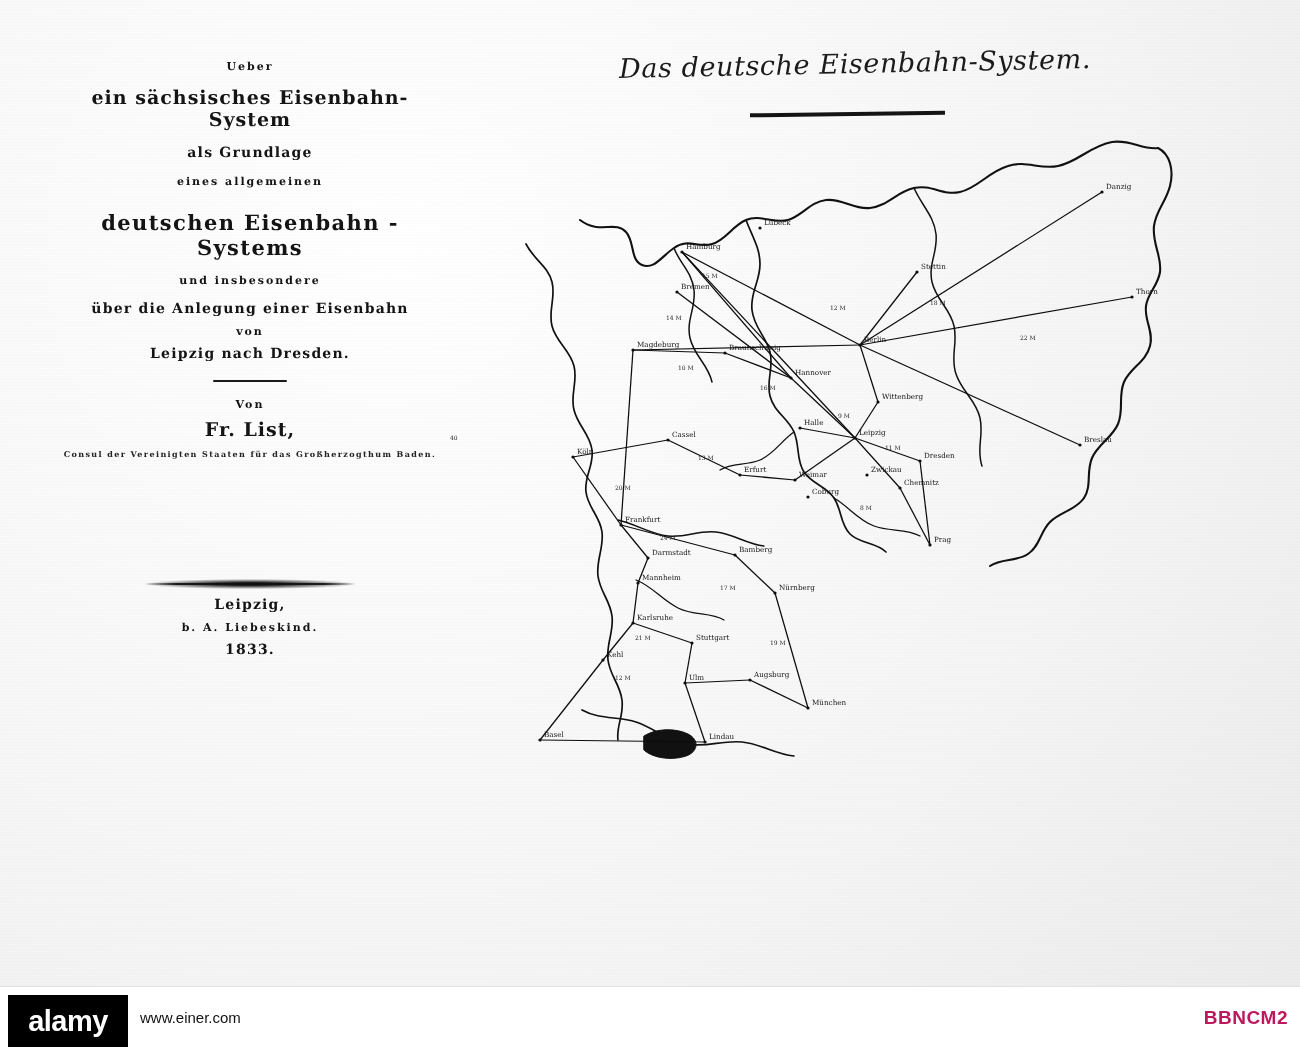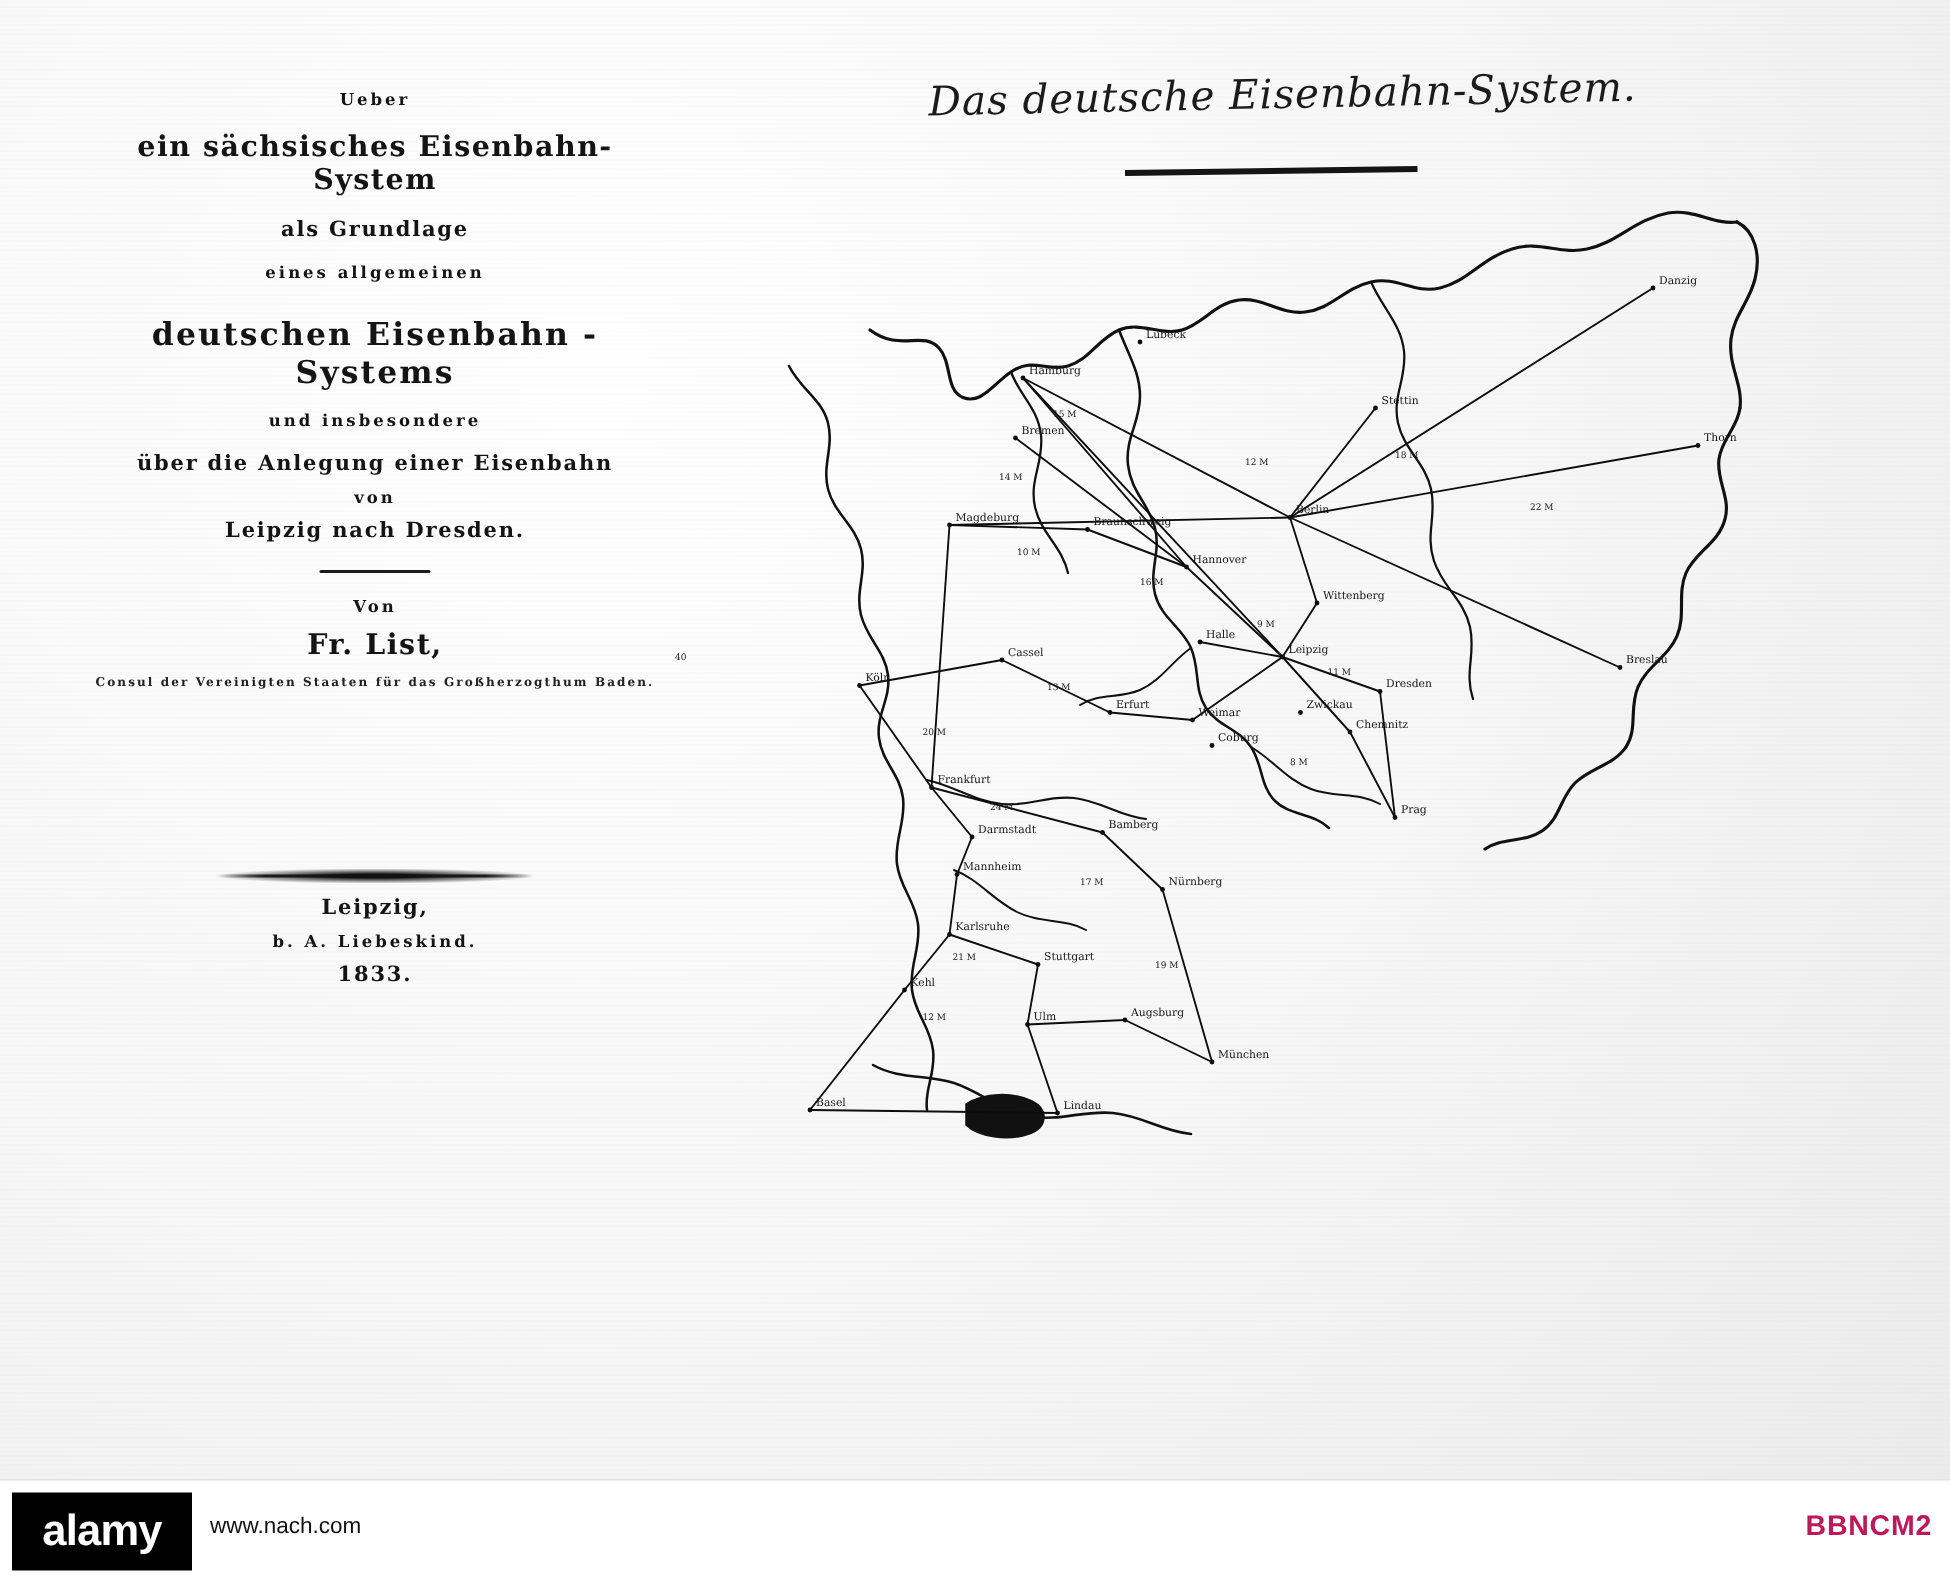--- a/index.html
+++ b/index.html
@@ -479,16 +479,16 @@
             <text class="edge-label" x="430" y="490">8 M</text>
           </g>
 
         <text class="edge-label" id="margin-note" x="20" y="420">40</text>
       </svg>
     </div>
   </div>
 
   <div id="footer">
     <div id="wm-logo">alamy</div>
-    <div id="wm-text">www.nach.com</div>
+    <div id="wm-text">www.einer.com</div>
     <div id="wm-id">BBNCM2</div>
   </div>
 </div>
 
 </body></html>

